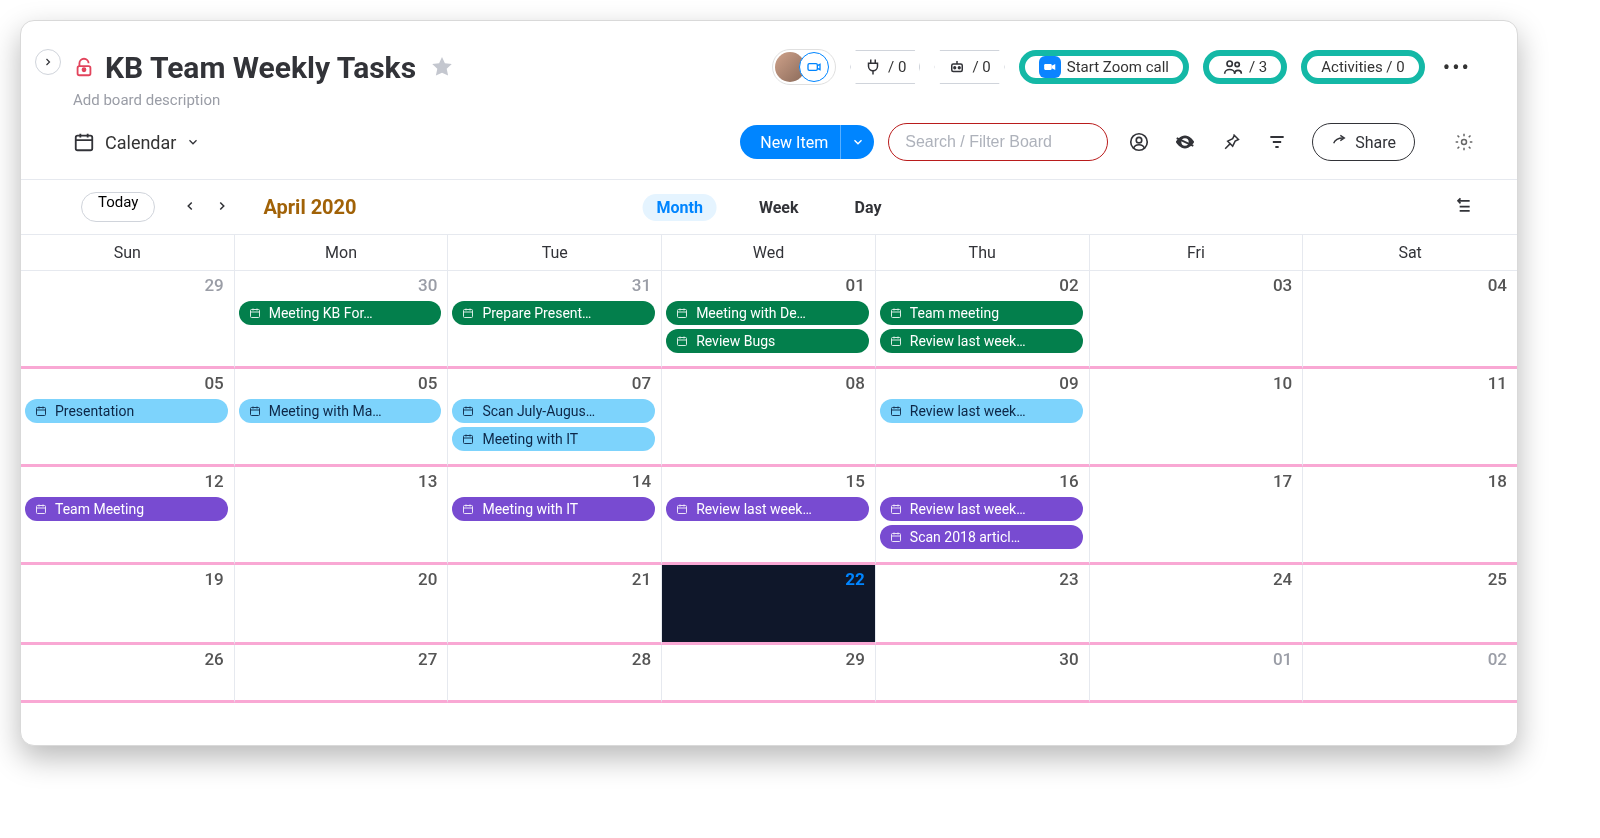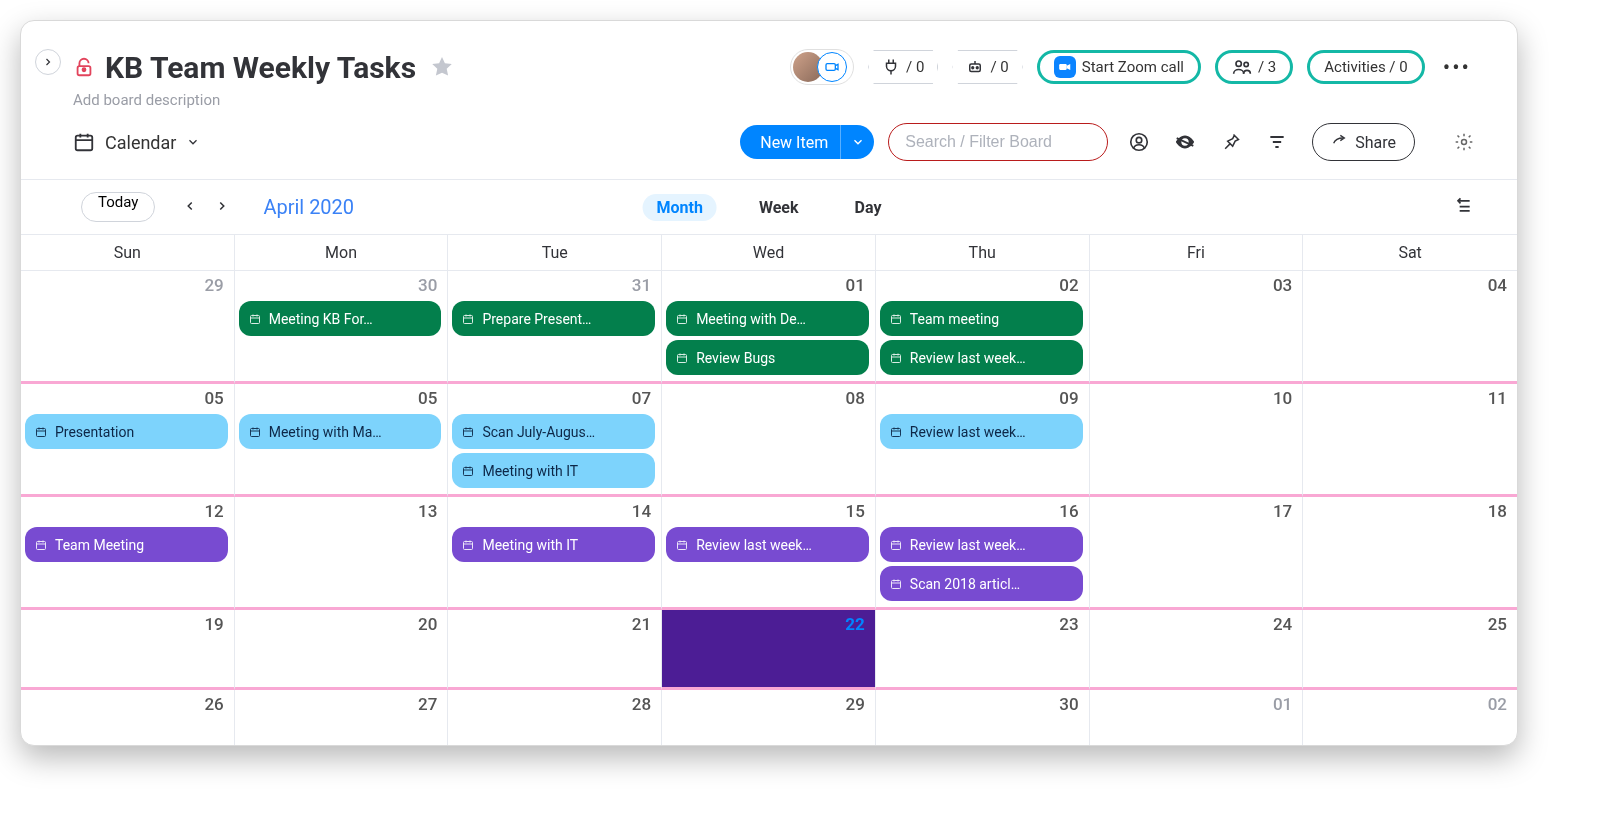--- a/index.html
+++ b/index.html
@@ -54,21 +54,21 @@
   }
   .avatar-img { width:30px; height:30px; border-radius:50%; background:linear-gradient(135deg,#cfa28a,#8a6a5a); display:inline-block; }
   .avatar-ext {
     margin-left:-6px; width:30px; height:30px; border-radius:50%;
     border:1.5px solid #0085ff; display:flex; align-items:center; justify-content:center;
     color:#0085ff; background:#fff;
   }
   .pill {
     display:flex; align-items:center; gap:6px;
     height:34px; padding:0 14px;
-    border:3px solid #14b8a6; border-radius:20px;
+    border:6px solid #14b8a6; border-radius:20px;
     background:#fff; font-size:15px; color:#333; cursor:pointer;
     white-space:nowrap;
   }
   .pill.integrations, .pill.automations {
     border:none; position:relative;
   }
   .pill.integrations::before, .pill.automations::before{
     content:""; position:absolute; inset:0;
     border:1px solid #d0d4db;
     clip-path: polygon(8% 0,92% 0,100% 50%,92% 100%,8% 100%,0 50%);
@@ -120,21 +120,21 @@
   .cal-controls {
     display:flex; align-items:center;
     padding:12px 42px 12px 60px;
   }
   .today-btn {
     border:1px solid #d0d4db; border-radius:18px;
     height:30px; padding:0 16px; font-size:15px; cursor:pointer;
   }
   .nav-arrows { display:flex; gap:18px; margin-left:28px; }
   .nav-arrows .arr { cursor:pointer; color:#323338; }
-  .month-label { margin-left:34px; font-size:20px; color:#3b82f6; }
+  .month-label { margin-left:34px; font-size:20px; color:#a16207;font-weight:bold; }
   .range-toggle {
     position:absolute; left:50%; transform:translateX(-50%);
     display:flex; align-items:center; gap:28px; font-size:16px;font-weight:bold;
   }
   .range-toggle .opt { cursor:pointer; padding:4px 14px; border-radius:18px; color:#323338;}
   .range-toggle .opt.active { background:#e5f4ff; color:#0085ff; }
   .collapse-icon { position:absolute; right:44px; cursor:pointer; color:#323338; }
   
   .calendar {
     position:relative;
@@ -151,25 +151,25 @@
     position:relative;
     border-right:1px solid #e6e9ef; border-bottom:3px solid #f9a8d4;
     padding:4px 6px 6px 4px;
   }
   .day-cell:last-child{ border-right:none; }
   .day-num {
     position:absolute; top:4px; right:10px;
     font-size:17px; color:#9a9da6; font-weight:500;
   }
   .day-num.current-month { color:#555; }
-  .day-cell.today { background:#4c1d95; }
+  .day-cell.today { background:#0f172a; }
   .day-cell.today .day-num { color:#0085ff; font-weight:700; }
   .events { margin-top:26px; display:flex; flex-direction:column; gap:4px; }
   .event-pill {
-    height:35px; border-radius:12px; display:flex; align-items:center;
+    height:24px; border-radius:12px; display:flex; align-items:center;
     padding:0 10px; font-size:14px; color:#fff; cursor:pointer;
     overflow:hidden; white-space:nowrap;
   }
   .event-pill .ev-ic { margin-right:8px; opacity:.85; flex:0 0 auto; }
   .event-pill .ev-label { overflow:hidden; text-overflow:ellipsis; }
   .c-green  { background:#037f4c; }
   .c-blue   { background:#7dd3fc; color:#0d2747; }
   .c-blue .ev-ic{ opacity:.9; }
   .c-purple { background:#784bd1; }
   

